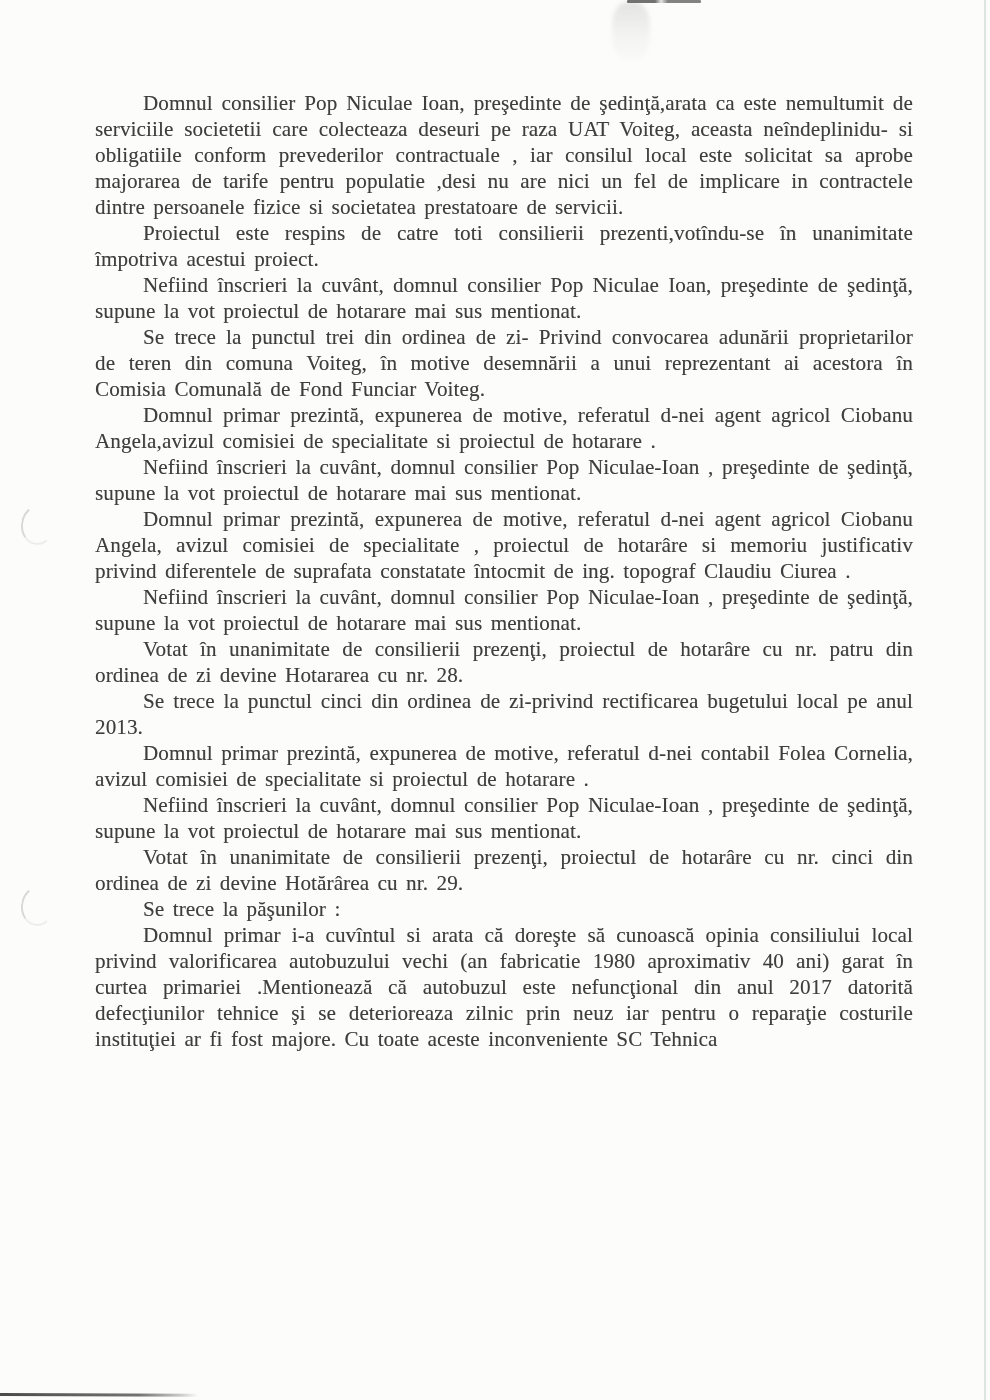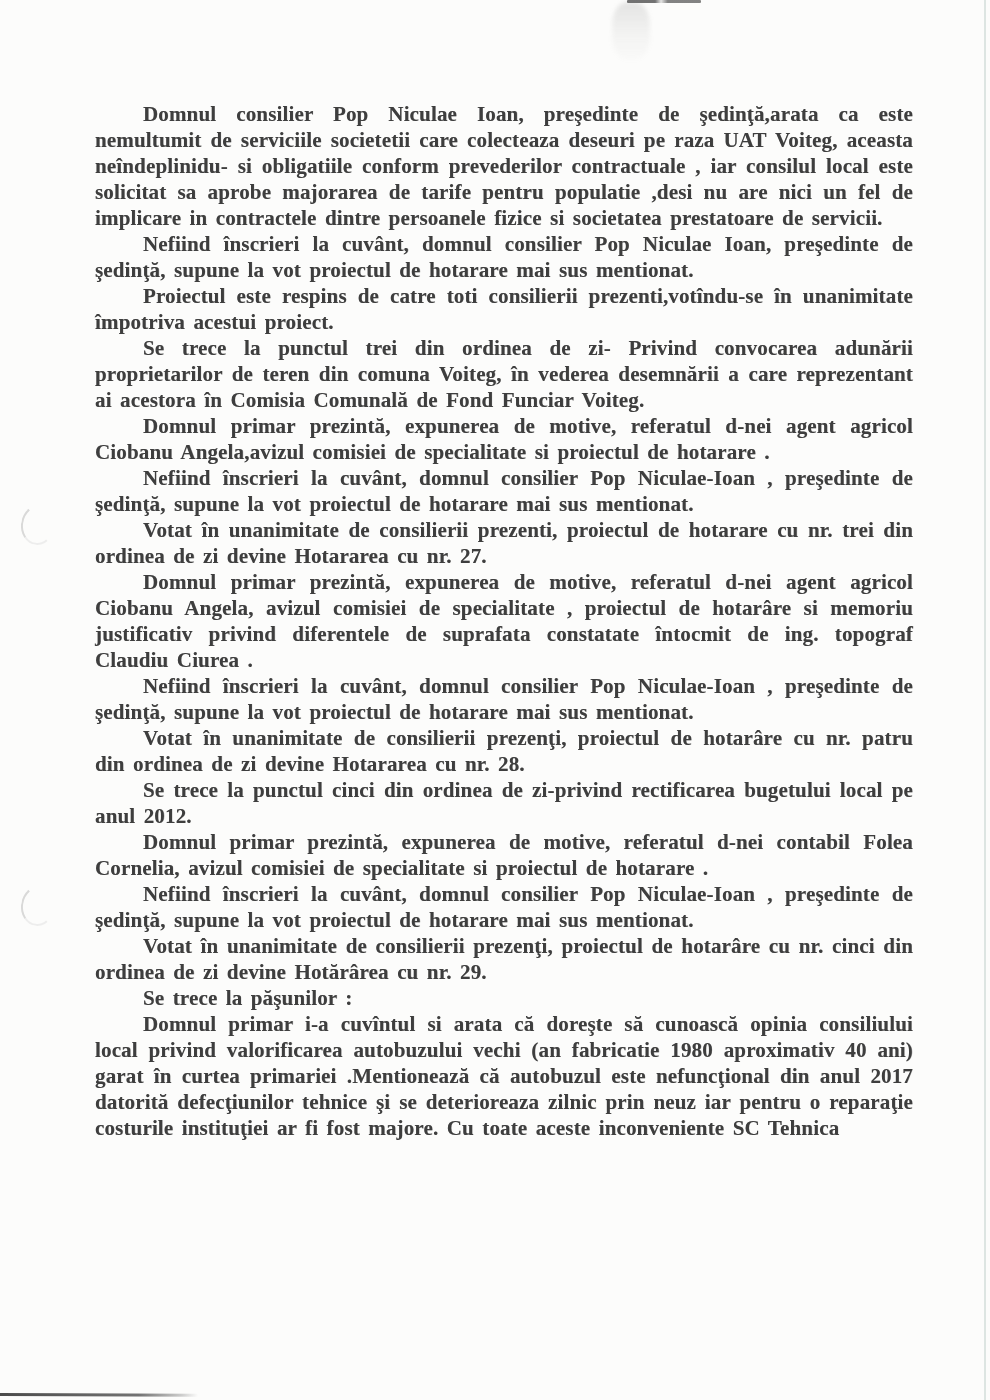--- a/index.html
+++ b/index.html
@@ -12,30 +12,29 @@
     width: 990px;
     height: 1400px;
     margin: 0 auto;
     background: #fcfcfb;
     overflow: hidden;
     font-family: "Liberation Serif", "DejaVu Serif", serif;
   }
   .textblock {
     position: absolute;
     left: 95px;
-    top: 101px;
+    top: 90px;
     width: 818px;
     font-size: 21px;
     line-height: 26px;
     color: #3e3e3e;
     text-align: justify;
     word-spacing: 3px;
     letter-spacing: 0.15px;
     text-shadow: 0.3px 0.3px 0.6px rgba(80, 80, 80, 0.45);
-    font-weight: bold;
   }
   .textblock p {
     margin: 0;
     text-indent: 48px;
   }
   
   .artifact-top-line {
     position: absolute;
     top: 0;
     left: 627px;
@@ -99,30 +98,29 @@
 
   <div class="artifact-top-line"></div>
   <div class="artifact-top-smudge"></div>
   <div class="punch-hole one"></div>
   <div class="punch-hole two"></div>
   <div class="artifact-bottom-line"></div>
   <div class="artifact-right-edge"></div>
 
   <div class="textblock">
     <p>Domnul consilier Pop Niculae Ioan, preşedinte de şedinţă,arata ca este nemultumit de serviciile societetii care colecteaza deseuri pe raza UAT Voiteg, aceasta neîndeplinidu- si obligatiile conform prevederilor contractuale , iar consilul local este solicitat sa aprobe majorarea de tarife pentru populatie ,desi nu are nici un fel de implicare in contractele dintre persoanele fizice si societatea prestatoare de servicii.</p>
+    <p>Proiectul este respins de catre toti consilierii prezenti,votîndu-se în unanimitate împotriva acestui proiect.</p>
     <p>Nefiind înscrieri la cuvânt, domnul consilier Pop Niculae Ioan, preşedinte de şedinţă, supune la vot proiectul de hotarare mai sus mentionat.</p>
-    <p>Proiectul este respins de catre toti consilierii prezenti,votîndu-se în unanimitate împotriva acestui proiect.</p>
-    <p>Se trece la punctul trei din ordinea de zi- Privind convocarea adunării proprietarilor de teren din comuna Voiteg, în vederea desemnării a care reprezentant ai acestora în Comisia Comunală de Fond Funciar Voiteg.</p>
+    <p>Se trece la punctul trei din ordinea de zi- Privind convocarea adunării proprietarilor de teren din comuna Voiteg, în motive desemnării a unui reprezentant ai acestora în Comisia Comunală de Fond Funciar Voiteg.</p>
     <p>Domnul primar prezintă, expunerea de motive, referatul d-nei agent agricol Ciobanu Angela,avizul comisiei de specialitate si proiectul de hotarare .</p>
     <p>Nefiind înscrieri la cuvânt, domnul consilier Pop Niculae-Ioan , preşedinte de şedinţă, supune la vot proiectul de hotarare mai sus mentionat.</p>
-    <p>Votat în unanimitate de consilierii prezenti, proiectul de hotarare cu nr. trei din ordinea de zi devine Hotararea cu nr. 27.</p>
     <p>Domnul primar prezintă, expunerea de motive, referatul d-nei agent agricol Ciobanu Angela, avizul comisiei de specialitate , proiectul de hotarâre si memoriu justificativ privind diferentele de suprafata constatate întocmit de ing. topograf Claudiu Ciurea .</p>
     <p>Nefiind înscrieri la cuvânt, domnul consilier Pop Niculae-Ioan , preşedinte de şedinţă, supune la vot proiectul de hotarare mai sus mentionat.</p>
     <p>Votat în unanimitate de consilierii prezenţi, proiectul de hotarâre cu nr. patru din ordinea de zi devine Hotararea cu nr. 28.</p>
-    <p>Se trece la punctul cinci din ordinea de zi-privind rectificarea bugetului local pe anul 2012.</p>
+    <p>Se trece la punctul cinci din ordinea de zi-privind rectificarea bugetului local pe anul 2013.</p>
     <p>Domnul primar prezintă, expunerea de motive, referatul d-nei contabil Folea Cornelia, avizul comisiei de specialitate si proiectul de hotarare .</p>
     <p>Nefiind înscrieri la cuvânt, domnul consilier Pop Niculae-Ioan , preşedinte de şedinţă, supune la vot proiectul de hotarare mai sus mentionat.</p>
     <p>Votat în unanimitate de consilierii prezenţi, proiectul de hotarâre cu nr. cinci din ordinea de zi devine Hotărârea cu nr. 29.</p>
     <p>Se trece la păşunilor :</p>
     <p>Domnul primar i-a cuvîntul  si arata că doreşte să cunoască opinia consiliului local privind valorificarea autobuzului vechi (an fabricatie 1980 aproximativ 40 ani) garat în curtea primariei .Mentionează  că autobuzul este nefuncţional din anul 2017 datorită defecţiunilor tehnice şi se deterioreaza zilnic prin neuz iar pentru o reparaţie costurile instituţiei ar fi fost majore. Cu toate aceste inconveniente SC Tehnica</p>
   </div>
 
 </div>
 
 </body></html>

